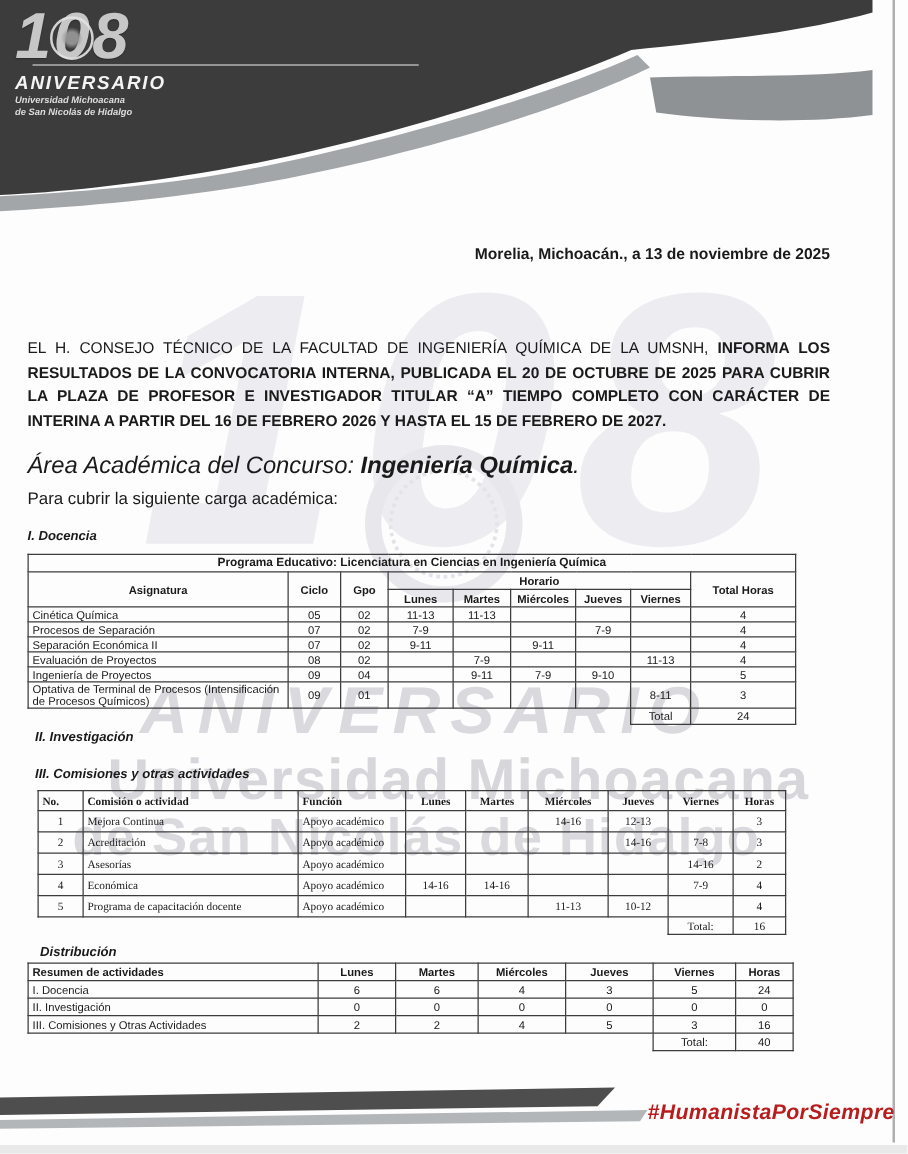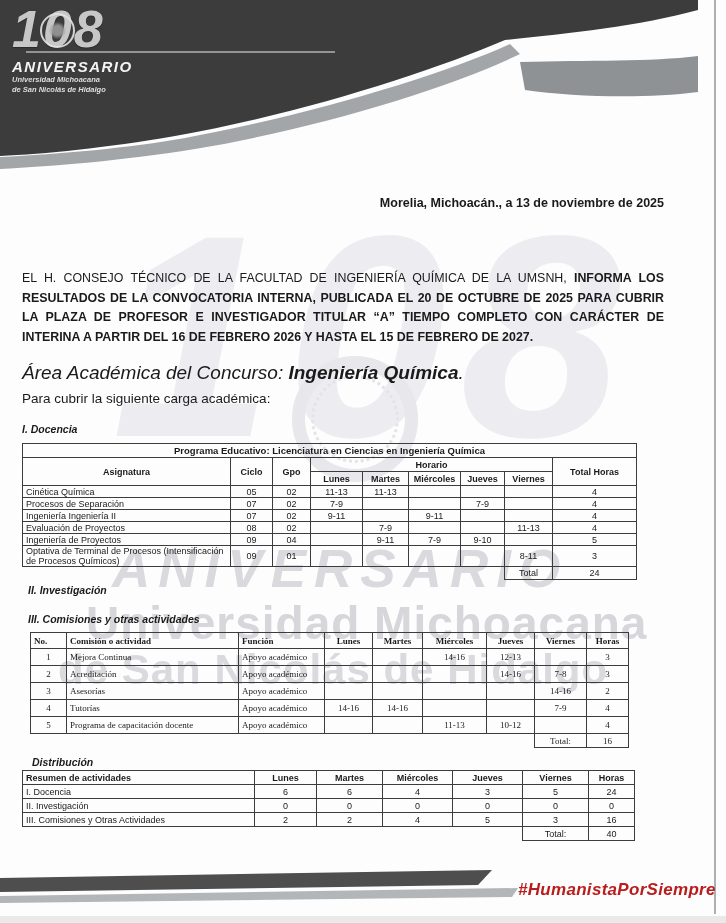--- a/index.html
+++ b/index.html
@@ -165,21 +165,21 @@
         <td>07</td>
         <td>02</td>
         <td>7-9</td>
         <td></td>
         <td></td>
         <td>7-9</td>
         <td></td>
         <td>4</td>
       </tr>
       <tr>
-        <td class="al">Ingeniería Ingeniería II</td>
+        <td class="al">Separación Económica II</td>
         <td>07</td>
         <td>02</td>
         <td>9-11</td>
         <td></td>
         <td>9-11</td>
         <td></td>
         <td></td>
         <td>4</td>
       </tr>
       <tr>
@@ -282,21 +282,21 @@
         <td class="al">Apoyo académico</td>
         <td></td>
         <td></td>
         <td></td>
         <td></td>
         <td>14-16</td>
         <td>2</td>
       </tr>
       <tr>
         <td>4</td>
-        <td class="al">Tutorías</td>
+        <td class="al">Económica</td>
         <td class="al">Apoyo académico</td>
         <td>14-16</td>
         <td>14-16</td>
         <td></td>
         <td></td>
         <td>7-9</td>
         <td>4</td>
       </tr>
       <tr>
         <td>5</td>

